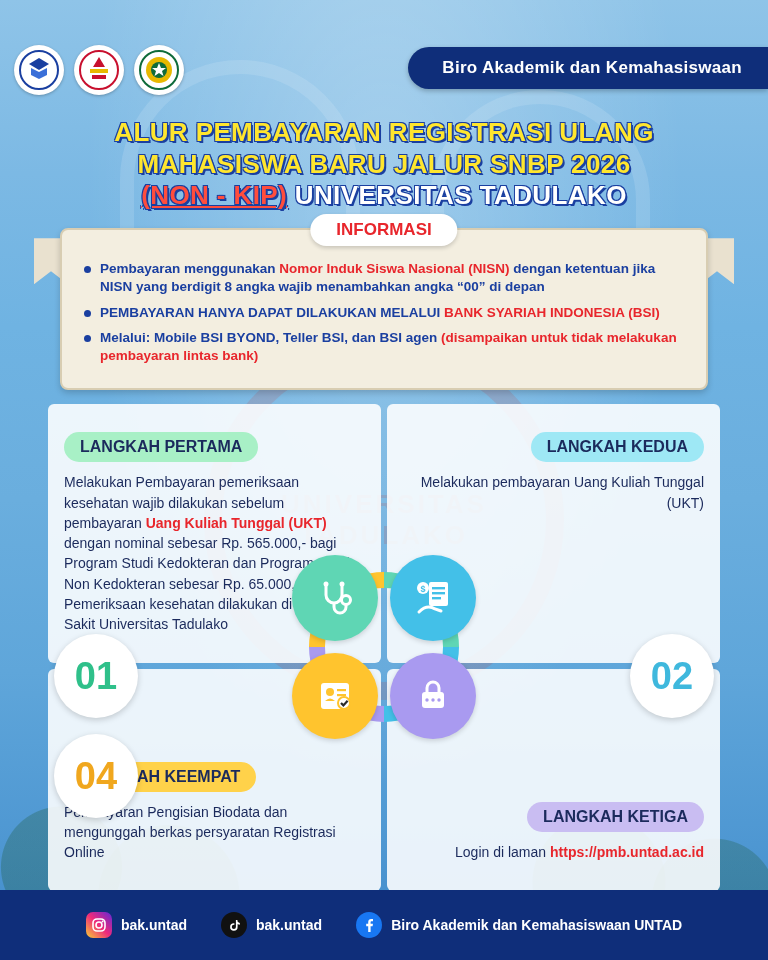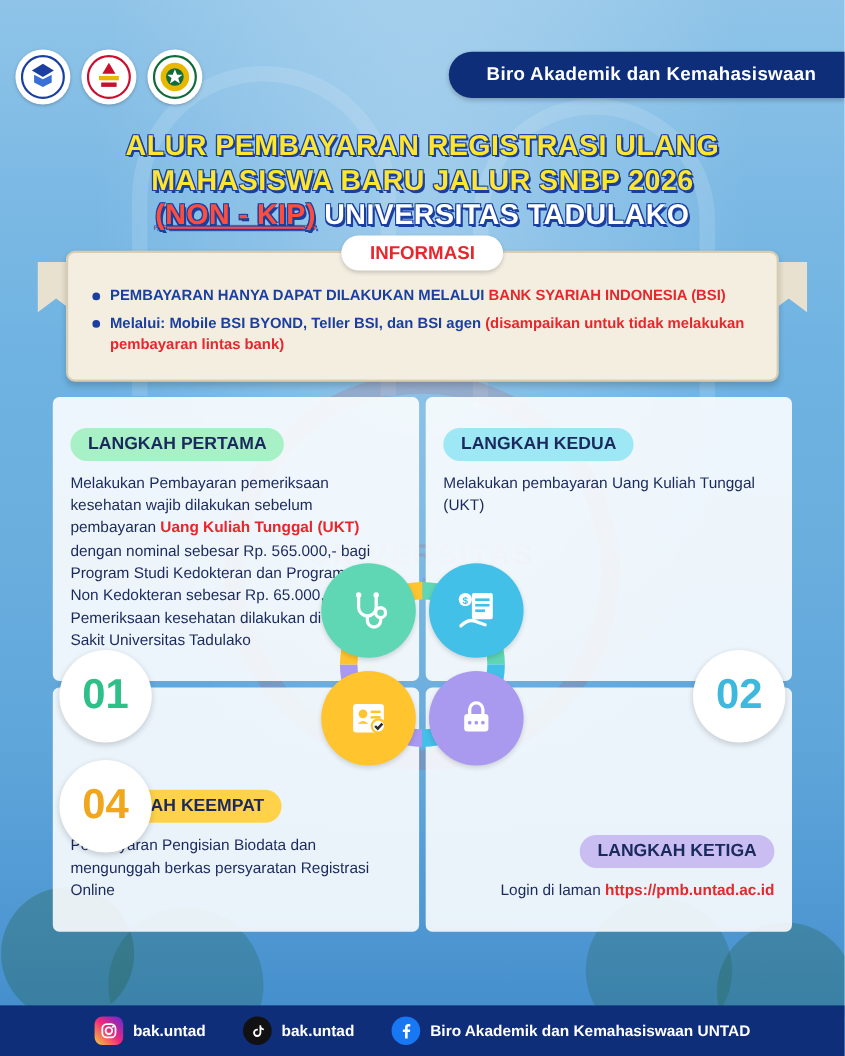--- a/index.html
+++ b/index.html
@@ -95,21 +95,21 @@
 
   
   .steps {
     position: relative; margin: 14px 48px 0 48px;
     display: grid; grid-template-columns: 1fr 1fr; gap: 6px;
   }
   .step-card {
     background: rgba(255,255,255,0.88); border-radius: 6px; padding: 28px 16px;
     min-height: 222px; position: relative;
   }
-  .step-card.tr { text-align: left; }
+  .step-card.tr { text-align: right; }
   .step-card.br { text-align: right; display: flex; flex-direction: column; justify-content: flex-end; }
   .step-card.bl { display: flex; flex-direction: column; justify-content: flex-end; }
   .step-label {
     display: inline-block; font-weight: bold; font-size: 16px; color: #1b2a5c;
     padding: 6px 16px; border-radius: 16px; margin-bottom: 10px;
   }
   .lbl-1 { background: #a8f0c6; }
   .lbl-2 { background: #9ee8f5; }
   .lbl-3 { background: #c9bdf2; }
   .lbl-4 { background: #ffd24a; }
@@ -146,21 +146,21 @@
     position: absolute; left: 50%; top: 50%; transform: translate(-50%,-50%);
     width: 150px; height: 150px; border-radius: 50%;
     border: 16px solid transparent;
     border-top-color: #5fd6b4; border-right-color: #43c0e8;
     border-bottom-color: #a99af0; border-left-color: #ffc42e;
     transform: translate(-50%,-50%) rotate(45deg);
   }
 
   
   .footer {
-    position: absolute; left: 0; right: 0; bottom: 0; height: 46px;
+    position: absolute; left: 0; right: 0; bottom: 0; height: 70px;
     background: #0f2e7a; display: flex; align-items: center; justify-content: center; gap: 34px;
   }
   .social { display: flex; align-items: center; gap: 9px; }
   .social span { color: #ffffff; font-size: 14px; font-weight: bold; }
   .ico-box { width: 26px; height: 26px; border-radius: 7px; display: flex; align-items: center; justify-content: center; }
   .ico-ig { background: linear-gradient(45deg,#f9ce34,#ee2a7b,#6228d7); }
   .ico-tt { background: #111111; border-radius: 50%; }
   .ico-fb { background: #1877f2; border-radius: 50%; }
 </style>
 </head>
@@ -212,20 +212,21 @@
       <span class="white">UNIVERSITAS TADULAKO</span>
     </div>
   </div>
 
   <div class="info-wrap">
     <div class="info-ribbon-left"></div>
     <div class="info-ribbon-right"></div>
     <div class="info-card">
       <div class="info-title">INFORMASI</div>
       <ul class="info-list" id="info-list">
+          <li><span class="blue-dark">Pembayaran menggunakan </span><span class="red">Nomor Induk Siswa Nasional (NISN)</span><span class="blue-dark"> dengan ketentuan jika NISN yang berdigit 8 angka wajib menambahkan angka “00” di depan</span></li>
           <li><span class="blue-dark">PEMBAYARAN HANYA DAPAT DILAKUKAN MELALUI </span><span class="red">BANK SYARIAH INDONESIA (BSI)</span></li>
           <li><span class="blue-dark">Melalui: Mobile BSI BYOND, Teller BSI, dan BSI agen </span><span class="red">(disampaikan untuk tidak melakukan pembayaran lintas bank)</span></li>
         </ul>
     </div>
   </div>
 
   <div class="steps">
 
     <div class="step-card tl">
       <div class="step-label lbl-1">LANGKAH PERTAMA</div>

